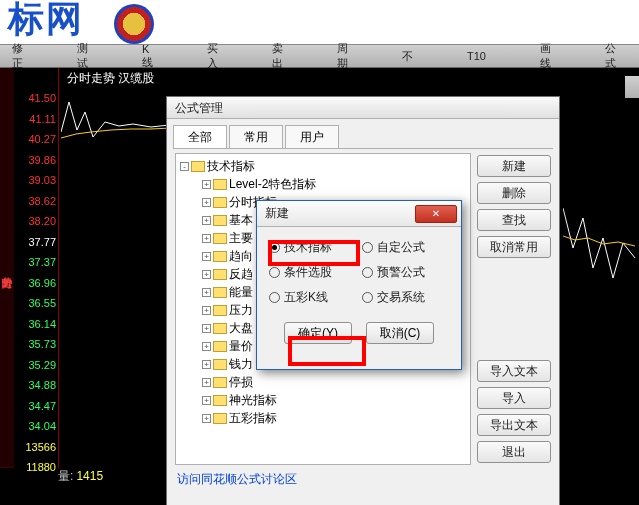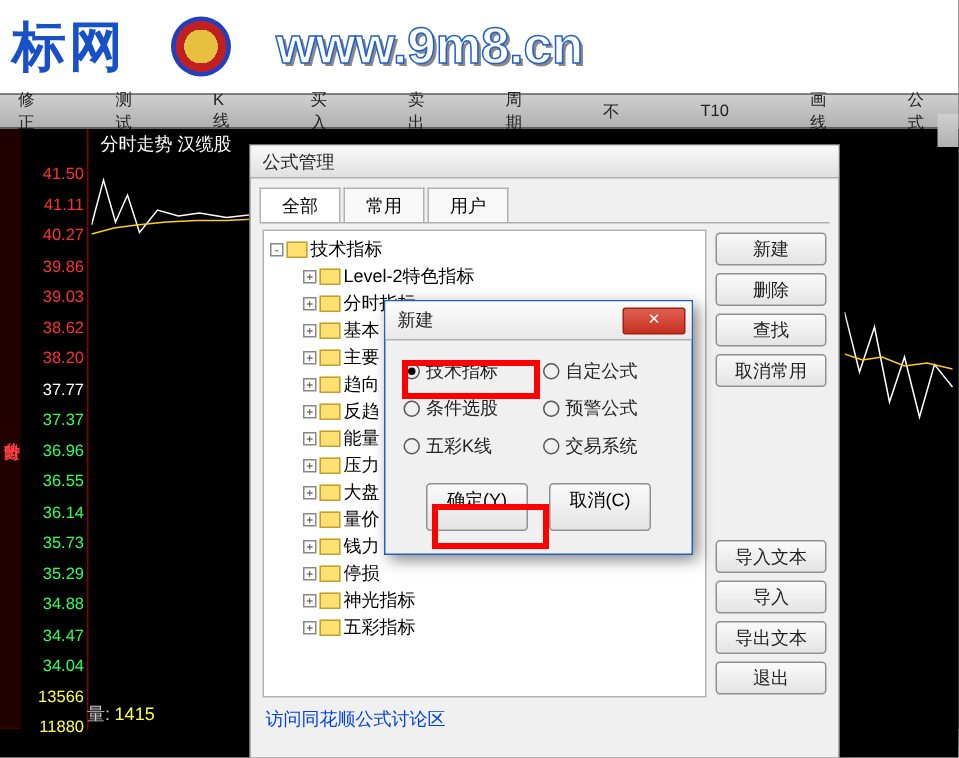--- a/index.html
+++ b/index.html
@@ -1,18 +1,18 @@
 <!DOCTYPE html>
 <html><head>
 <meta charset="utf-8">
 <style>
 * { margin: 0; padding: 0; box-sizing: border-box; font-family: "SimSun", "Microsoft YaHei", sans-serif; font-size: 12px; }
 body { width: 639px; height: 505px; overflow: hidden; background: #000; position: relative; }
 
-.header { height: 62px; background: #fff; display: flex; align-items: center; padding: 0 8px; }
+.header { height: 44px; background: #fff; display: flex; align-items: flex-end; padding: 0 8px; }
 .header-logo-text { font-size: 36px; font-weight: bold; color: #1850c8; letter-spacing: 2px; }
 .header-icon { width: 40px; height: 40px; border-radius: 50%; background: radial-gradient(circle,#e8c040 40%,#c02020 40%,#c02020 60%,#2040c0 60%); margin: 0 30px; }
 .header-url { font-size: 34px; font-weight: bold; color: #fff; text-shadow: 2px 2px 0 #888; -webkit-text-stroke: 1px #2060d0; color: #fff; }
 
 .toolbar { height: 24px; background: linear-gradient(#d0d0d0,#b0b0b0); display: flex; align-items: center; gap: 21px; padding: 0 6px; border-top: 1px solid #888; border-bottom: 1px solid #666; }
 .toolbar-item { font-size: 11px; color: #222; padding: 2px 6px; }
 .toolbar-sep { width: 1px; height: 16px; background: #888; }
 
 .main { display: flex; height: 400px; background: #000; }
 .left-col { width: 14px; background: #200000; display: flex; flex-direction: column; writing-mode: vertical-rl; }
@@ -50,39 +50,38 @@
 
 .dialog-new { position: absolute; left: 256px; top: 200px; width: 206px; height: 170px; background: #f0f0f0; border: 1px solid #2060c0; box-shadow: 3px 3px 10px rgba(0,0,0,.5); }
 .new-title { height: 26px; background: linear-gradient(#fdfdfd,#e8e8e8); display: flex; align-items: center; padding: 0 4px 0 8px; border-bottom: 1px solid #b0b0b0; }
 .new-title-text { flex: 1; color: #222; }
 .close-btn { width: 42px; height: 18px; background: linear-gradient(#e06050,#c53020); border: 1px solid #a02010; border-radius: 2px; color: #fff; text-align: center; line-height: 15px; cursor: pointer; font-size: 10px; }
 .radio-grid { display: grid; grid-template-columns: 1fr 1fr; gap: 8px 6px; padding: 12px 12px 8px 12px; }
 .radio-opt { display: flex; align-items: center; gap: 4px; color: #222; cursor: pointer; }
 .radio-dot { width: 11px; height: 11px; border: 1px solid #555; border-radius: 50%; display: inline-flex; align-items: center; justify-content: center; }
 .radio-dot.sel::after { content: ""; width: 5px; height: 5px; background: #000; border-radius: 50%; }
 .new-btns { display: flex; justify-content: center; gap: 14px; padding: 8px 12px; }
-.new-btn { width: 68px; height: 32px; background: linear-gradient(#fafafa,#e4e4e4); border: 1px solid #909090; border-radius: 3px; text-align: center; line-height: 20px; cursor: pointer; }
+.new-btn { width: 68px; height: 22px; background: linear-gradient(#fafafa,#e4e4e4); border: 1px solid #909090; border-radius: 3px; text-align: center; line-height: 20px; cursor: pointer; }
 
 .hl-red { position: absolute; border: 4px solid #ff0000; pointer-events: none; }
 .hl1 { left: 268px; top: 240px; width: 92px; height: 26px; }
 .hl2 { left: 288px; top: 336px; width: 78px; height: 30px; }
 
 .bottom-status { position: absolute; left: 58px; top: 468px; color: #ccc; font-size: 11px; }
 .bottom-status .y { color: #ffff40; }
 .right-chart { position: absolute; right: 0; top: 98px; width: 76px; height: 400px; background: #000; }
 .right-chart svg { position: absolute; top: 90px; left: 0; }
 .right-bar { position: absolute; right: 0; top: 76px; width: 14px; height: 22px; background: linear-gradient(#d0d0d0,#b0b0b0); }
 </style>
 </head>
 <body>
 
 <div class="header">
   <span class="header-logo-text">标网</span>
   <div class="header-icon"></div>
-  <span class="header-url">www.9m8.cn</span>
 </div>
 
 <div class="toolbar" id="toolbar">
     <div class="toolbar-item">修正</div>
     <div class="toolbar-sep"></div>
     <div class="toolbar-item">测试</div>
     <div class="toolbar-sep"></div>
     <div class="toolbar-item">K线</div>
     <div class="toolbar-sep"></div>
     <div class="toolbar-item">买入</div>

